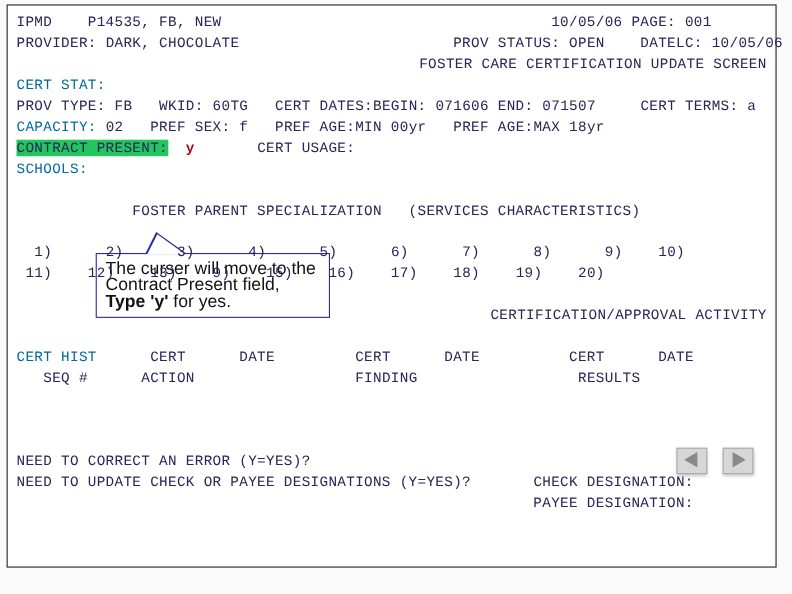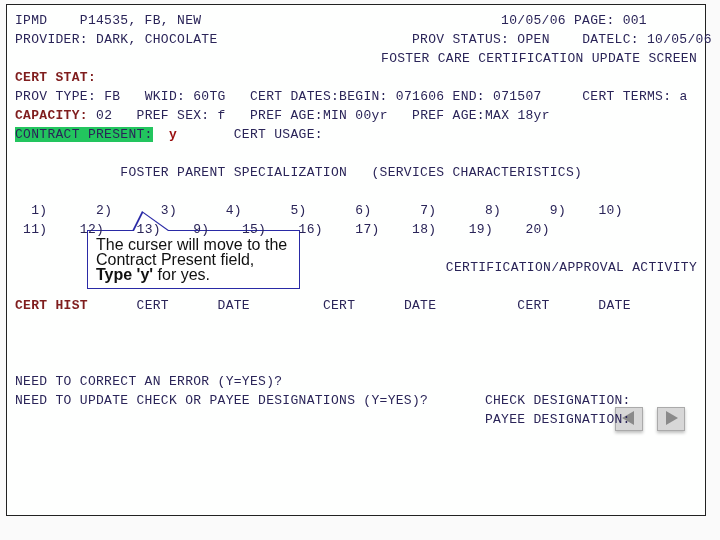--- a/index.html
+++ b/index.html
@@ -15,21 +15,21 @@
     margin:4px 6px 4px 6px;
     width:700px;height:512px;
     background:#fefffe;
     border:1px solid #222;
     padding:6px 8px;
     box-sizing:border-box;
     color:#2a2458;
     letter-spacing:0.3px;
     line-height:19px;
   }
-  .bold{font-weight:700;color:#7f1d1d;}
+  .bold{font-weight:400;color:#0369a1;}
   .hl{background:#22c55e;}
   .row{white-space:pre}
   .ctr{text-align:right}
   .yin{color:#9a0f0f;font-weight:700;font-family:"Courier New",monospace}
   
   .callout{
     position:absolute;
     left:80px;top:225px;
     width:195px;
     background:#fff;
@@ -89,34 +89,36 @@
   <div class="row ctr">FOSTER CARE CERTIFICATION UPDATE SCREEN</div>
 
   <div class="row"><span class="bold">CERT STAT:</span></div>
 
   <div class="row"><span>PROV TYPE:</span> <span>FB</span>   <span>WKID:</span> <span>60TG</span>   <span>CERT DATES:BEGIN:</span> <span>071606</span> <span>END:</span> <span>071507</span>     <span>CERT TERMS:</span> <span>a</span></div>
 
   <div class="row"><span class="bold">CAPACITY:</span> <span>02</span>   <span>PREF SEX:</span> <span>f</span>   <span>PREF AGE:MIN</span> <span>00yr</span>   <span>PREF AGE:MAX</span> <span>18yr</span></div>
 
   <div class="row"><span class="hl">CONTRACT PRESENT:</span>  <span class="yin">y</span>       <span>CERT USAGE:</span></div>
 
+  <div class="row"><span class="bold">SCHOOLS:</span></div>
   <div class="row"> </div>
 
   <div class="row">             <span>FOSTER PARENT SPECIALIZATION   (SERVICES CHARACTERISTICS)</span></div>
   <div class="row"> </div>
 
   <div class="row"> <span> 1)</span>     <span> 2)</span>     <span> 3)</span>     <span> 4)</span>     <span> 5)</span>     <span> 6)</span>     <span> 7)</span>     <span> 8)</span>     <span> 9)</span>    <span>10)</span></div>
 
   <div class="row"> <span>11)</span>    <span>12)</span>    <span>13)</span>    <span>9)</span>    <span>15)</span>    <span>16)</span>    <span>17)</span>    <span>18)</span>    <span>19)</span>    <span>20)</span></div>
   <div class="row"> </div>
 
   <div class="row ctr">CERTIFICATION/APPROVAL ACTIVITY</div>
   <div class="row"> </div>
 
   <div class="row"><span class="bold">CERT HIST</span>      <span>CERT</span>      <span>DATE</span>         <span>CERT</span>      <span>DATE</span>          <span>CERT</span>      <span>DATE</span></div>
+  <div class="row">   <span>SEQ #</span>      <span>ACTION</span>                  <span>FINDING</span>                  <span>RESULTS</span></div>
   <div class="row"> </div>
   <div class="row"> </div>
   <div class="row"> </div>
 
   <div class="row">NEED TO CORRECT AN ERROR (Y=YES)?</div>
   <div class="row"><span>NEED TO UPDATE CHECK OR PAYEE DESIGNATIONS (Y=YES)?</span>       <span>CHECK DESIGNATION:</span></div>
   <div class="row">                                                          <span>PAYEE DESIGNATION:</span></div>
 
   </div>
 

